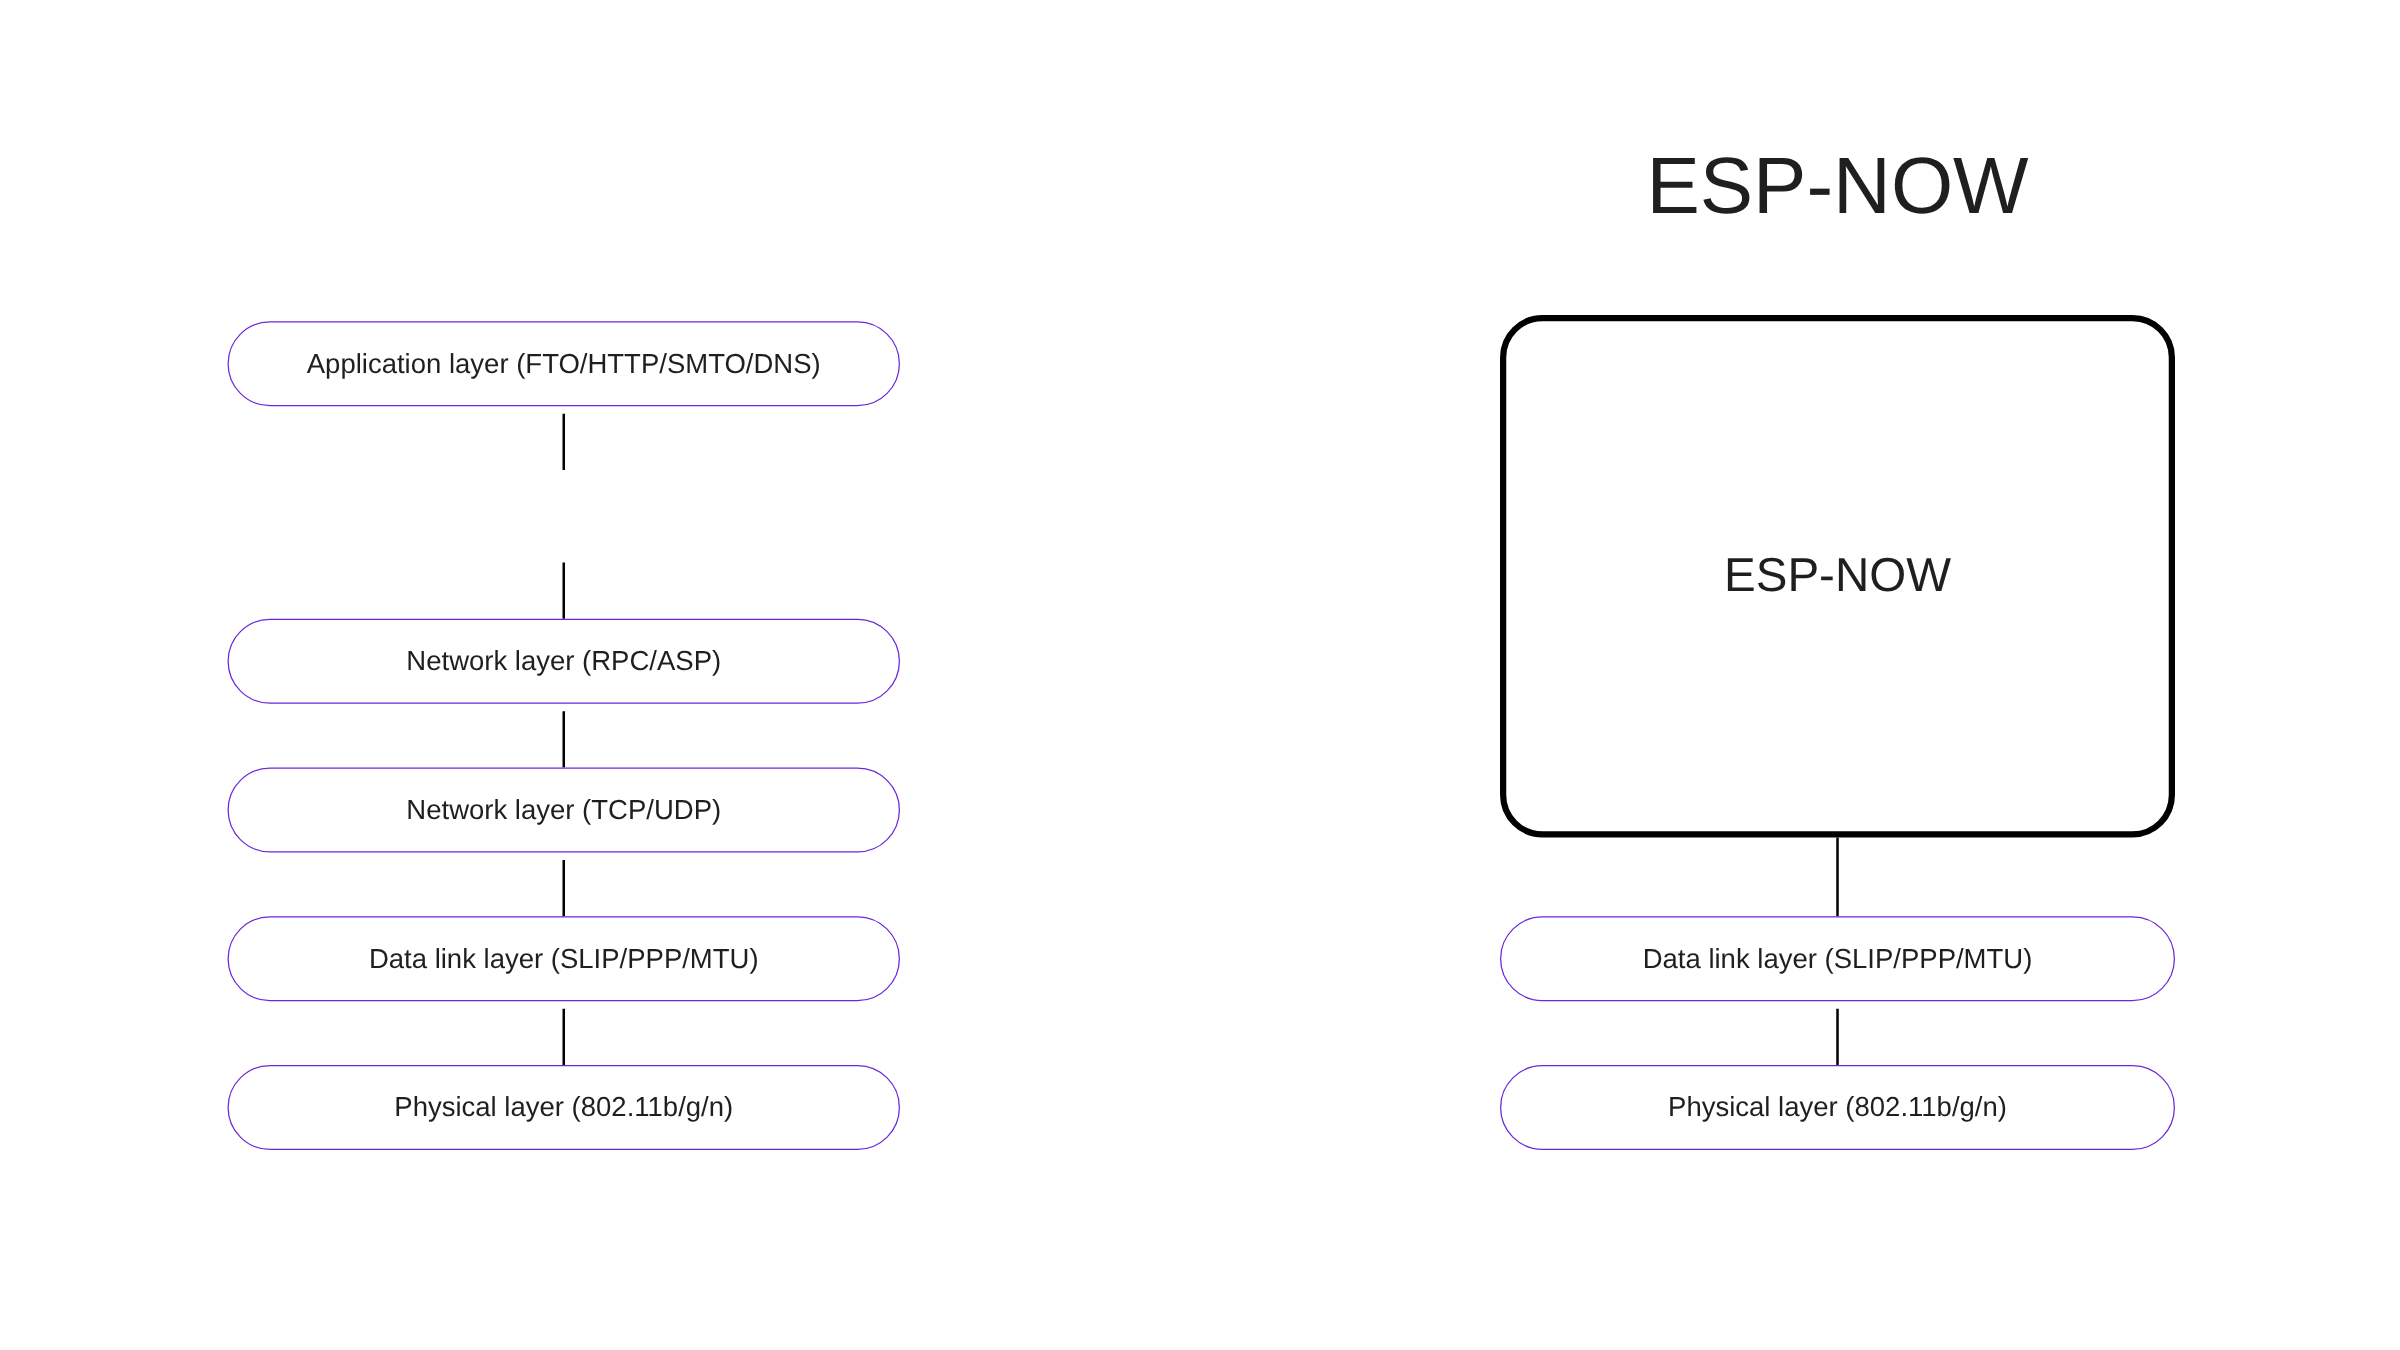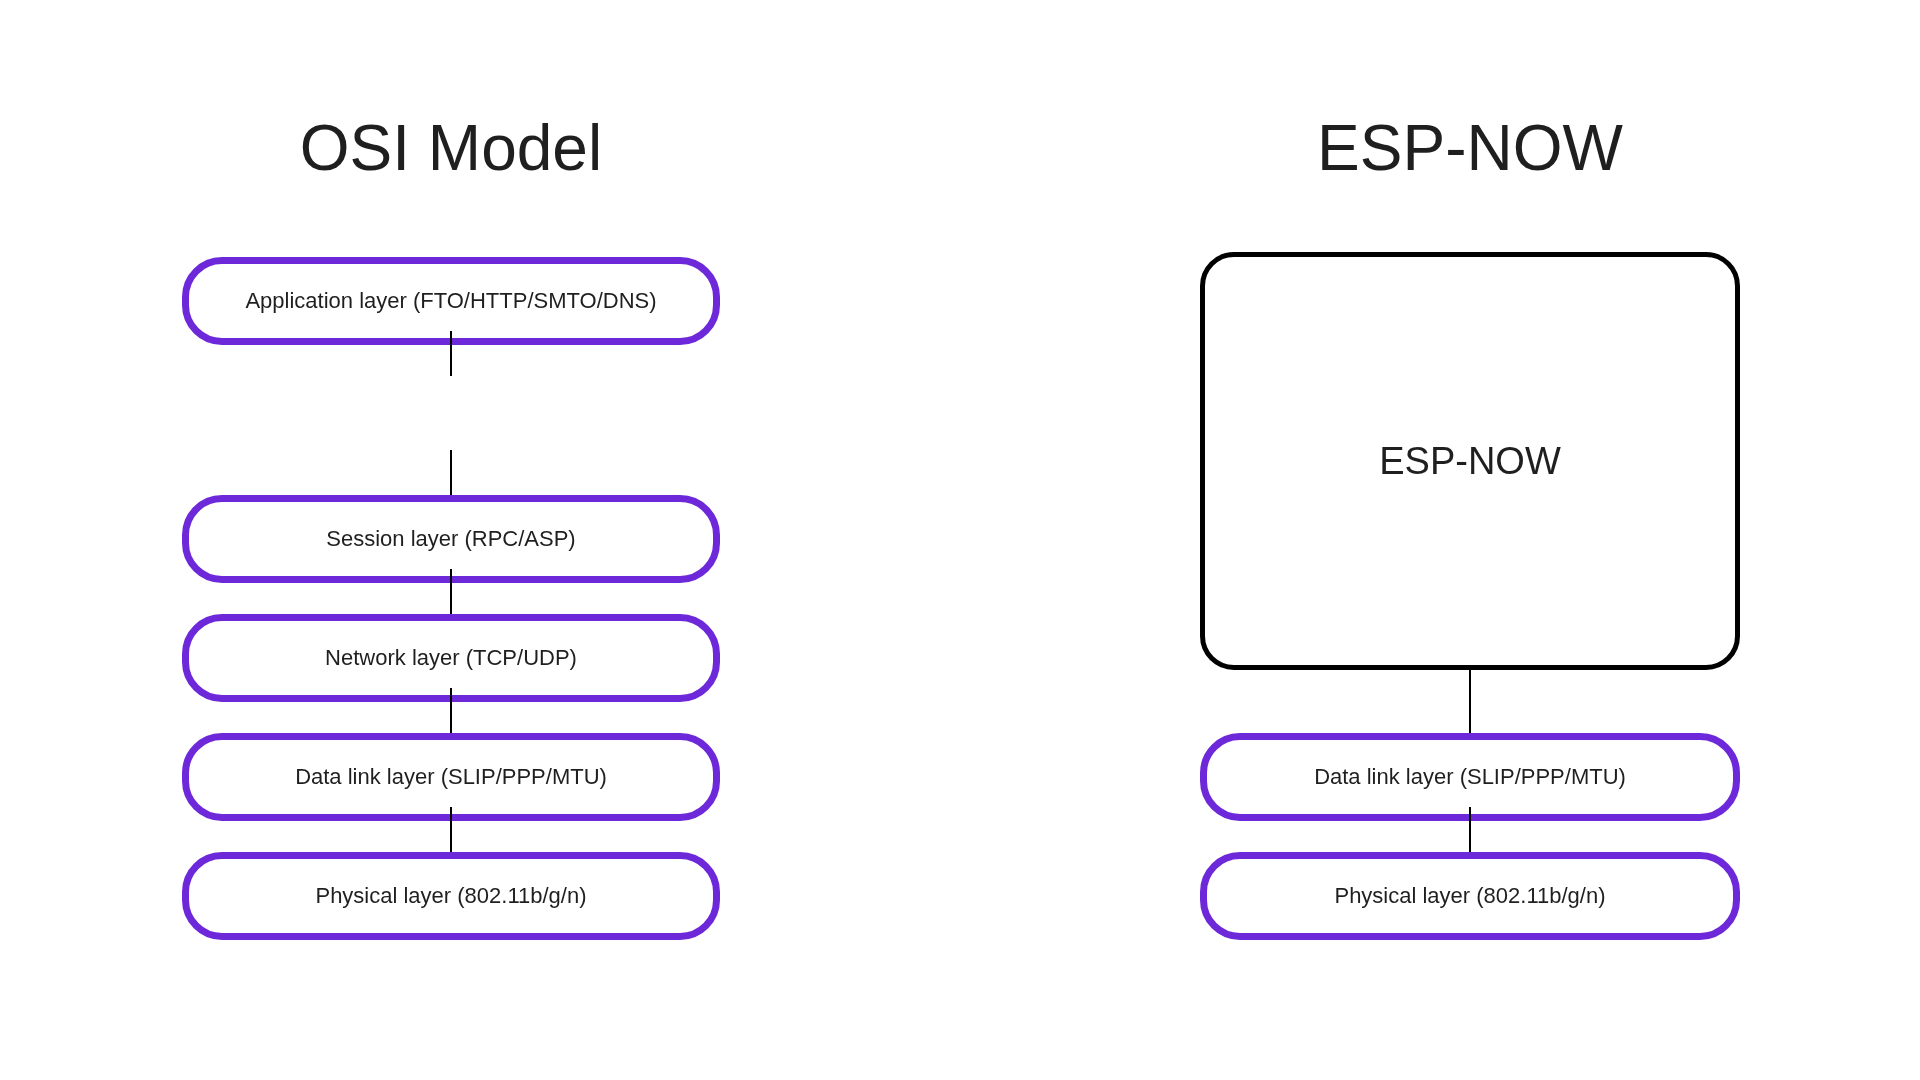--- a/index.html
+++ b/index.html
@@ -16,23 +16,23 @@
     top:108px;
     text-align:center;
     font-size:64px;
     line-height:1.25;
     font-weight:400;
     color:#1f1f1f;
     white-space:nowrap;
   }
   .pill{
     position:absolute;
-    height:88px;
+    height:68px;
     box-sizing:border-box;
-    border:7px solid #6d28d9;
+    border:1px solid #6d28d9;
     border-radius:40px;
     background:#ffffff;
     display:flex;
     align-items:center;
     justify-content:center;
     font-size:22px;
     color:#1f1f1f;
     white-space:nowrap;
   }
   .bigbox{
@@ -51,28 +51,27 @@
     position:absolute;
     width:2px;
     background:#000000;
   }
 </style>
 </head>
 <body>
 
 <div class="canvas">
 
-  <div class="col-title" style="left:182px;width:538px;">OSI Model</div>
 
   <div class="pill" style="left:182px;top:257px;width:538px;">Application layer (FTO/HTTP/SMTO/DNS)</div>
   <div class="conn" style="left:450px;top:331px;height:45px;"></div>
 
   <div class="conn" style="left:450px;top:450px;height:45px;"></div>
 
-  <div class="pill" style="left:182px;top:495px;width:538px;">Session layer (RPC/ASP)</div>
+  <div class="pill" style="left:182px;top:495px;width:538px;">Network layer (RPC/ASP)</div>
   <div class="conn" style="left:450px;top:569px;height:45px;"></div>
 
   <div class="pill" style="left:182px;top:614px;width:538px;">Network layer (TCP/UDP)</div>
   <div class="conn" style="left:450px;top:688px;height:45px;"></div>
 
   <div class="pill" style="left:182px;top:733px;width:538px;">Data link layer (SLIP/PPP/MTU)</div>
   <div class="conn" style="left:450px;top:807px;height:45px;"></div>
 
   <div class="pill" style="left:182px;top:852px;width:538px;">Physical layer (802.11b/g/n)</div>
 

